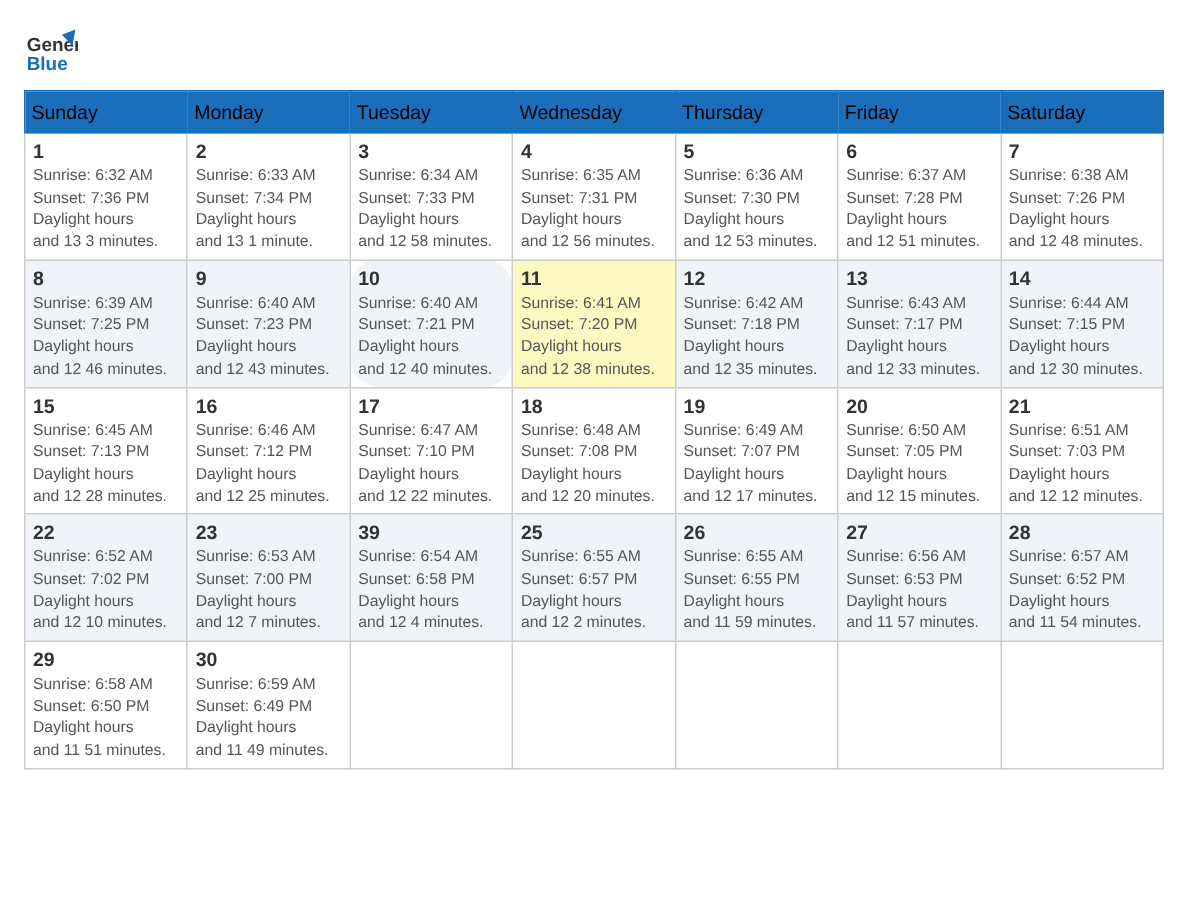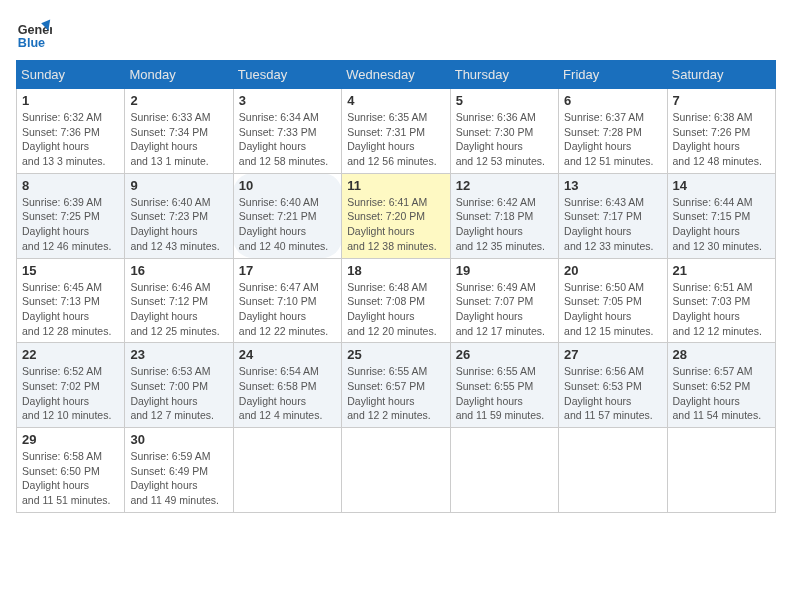--- a/index.html
+++ b/index.html
@@ -37,21 +37,21 @@
       font-size: 14px;
       color: #555;
     }
     .calendar {
       width: 100%;
       border-collapse: collapse;
       font-size: 11px;
     }
     .calendar th {
       background: #1a6fbd;
-      color: #e5e5e5;
+      color: #000000;
       padding: 6px 4px;
       text-align: left;
       font-size: 13px;
       font-weight: normal;
       border: 1px solid #1a6fbd;
     }
     .calendar td {
       border: 1px solid #ccc;
       vertical-align: top;
       padding: 4px 5px;
@@ -318,21 +318,21 @@
         <td style="background: rgb(240, 244, 248);">
         <div class="day-num">23</div>
         <div class="day-info">
           Sunrise: 6:53 AM<br>
           Sunset: 7:00 PM<br>
           Daylight hours<br>
           and 12 7 minutes.
         </div>
       </td>
         <td style="background: rgb(240, 244, 248);">
-        <div class="day-num">24</div>
+        <div class="day-num">39</div>
         <div class="day-info">
           Sunrise: 6:54 AM<br>
           Sunset: 6:58 PM<br>
           Daylight hours<br>
           and 12 4 minutes.
         </div>
       </td>
         <td style="background: rgb(240, 244, 248);">
         <div class="day-num">25</div>
         <div class="day-info">

